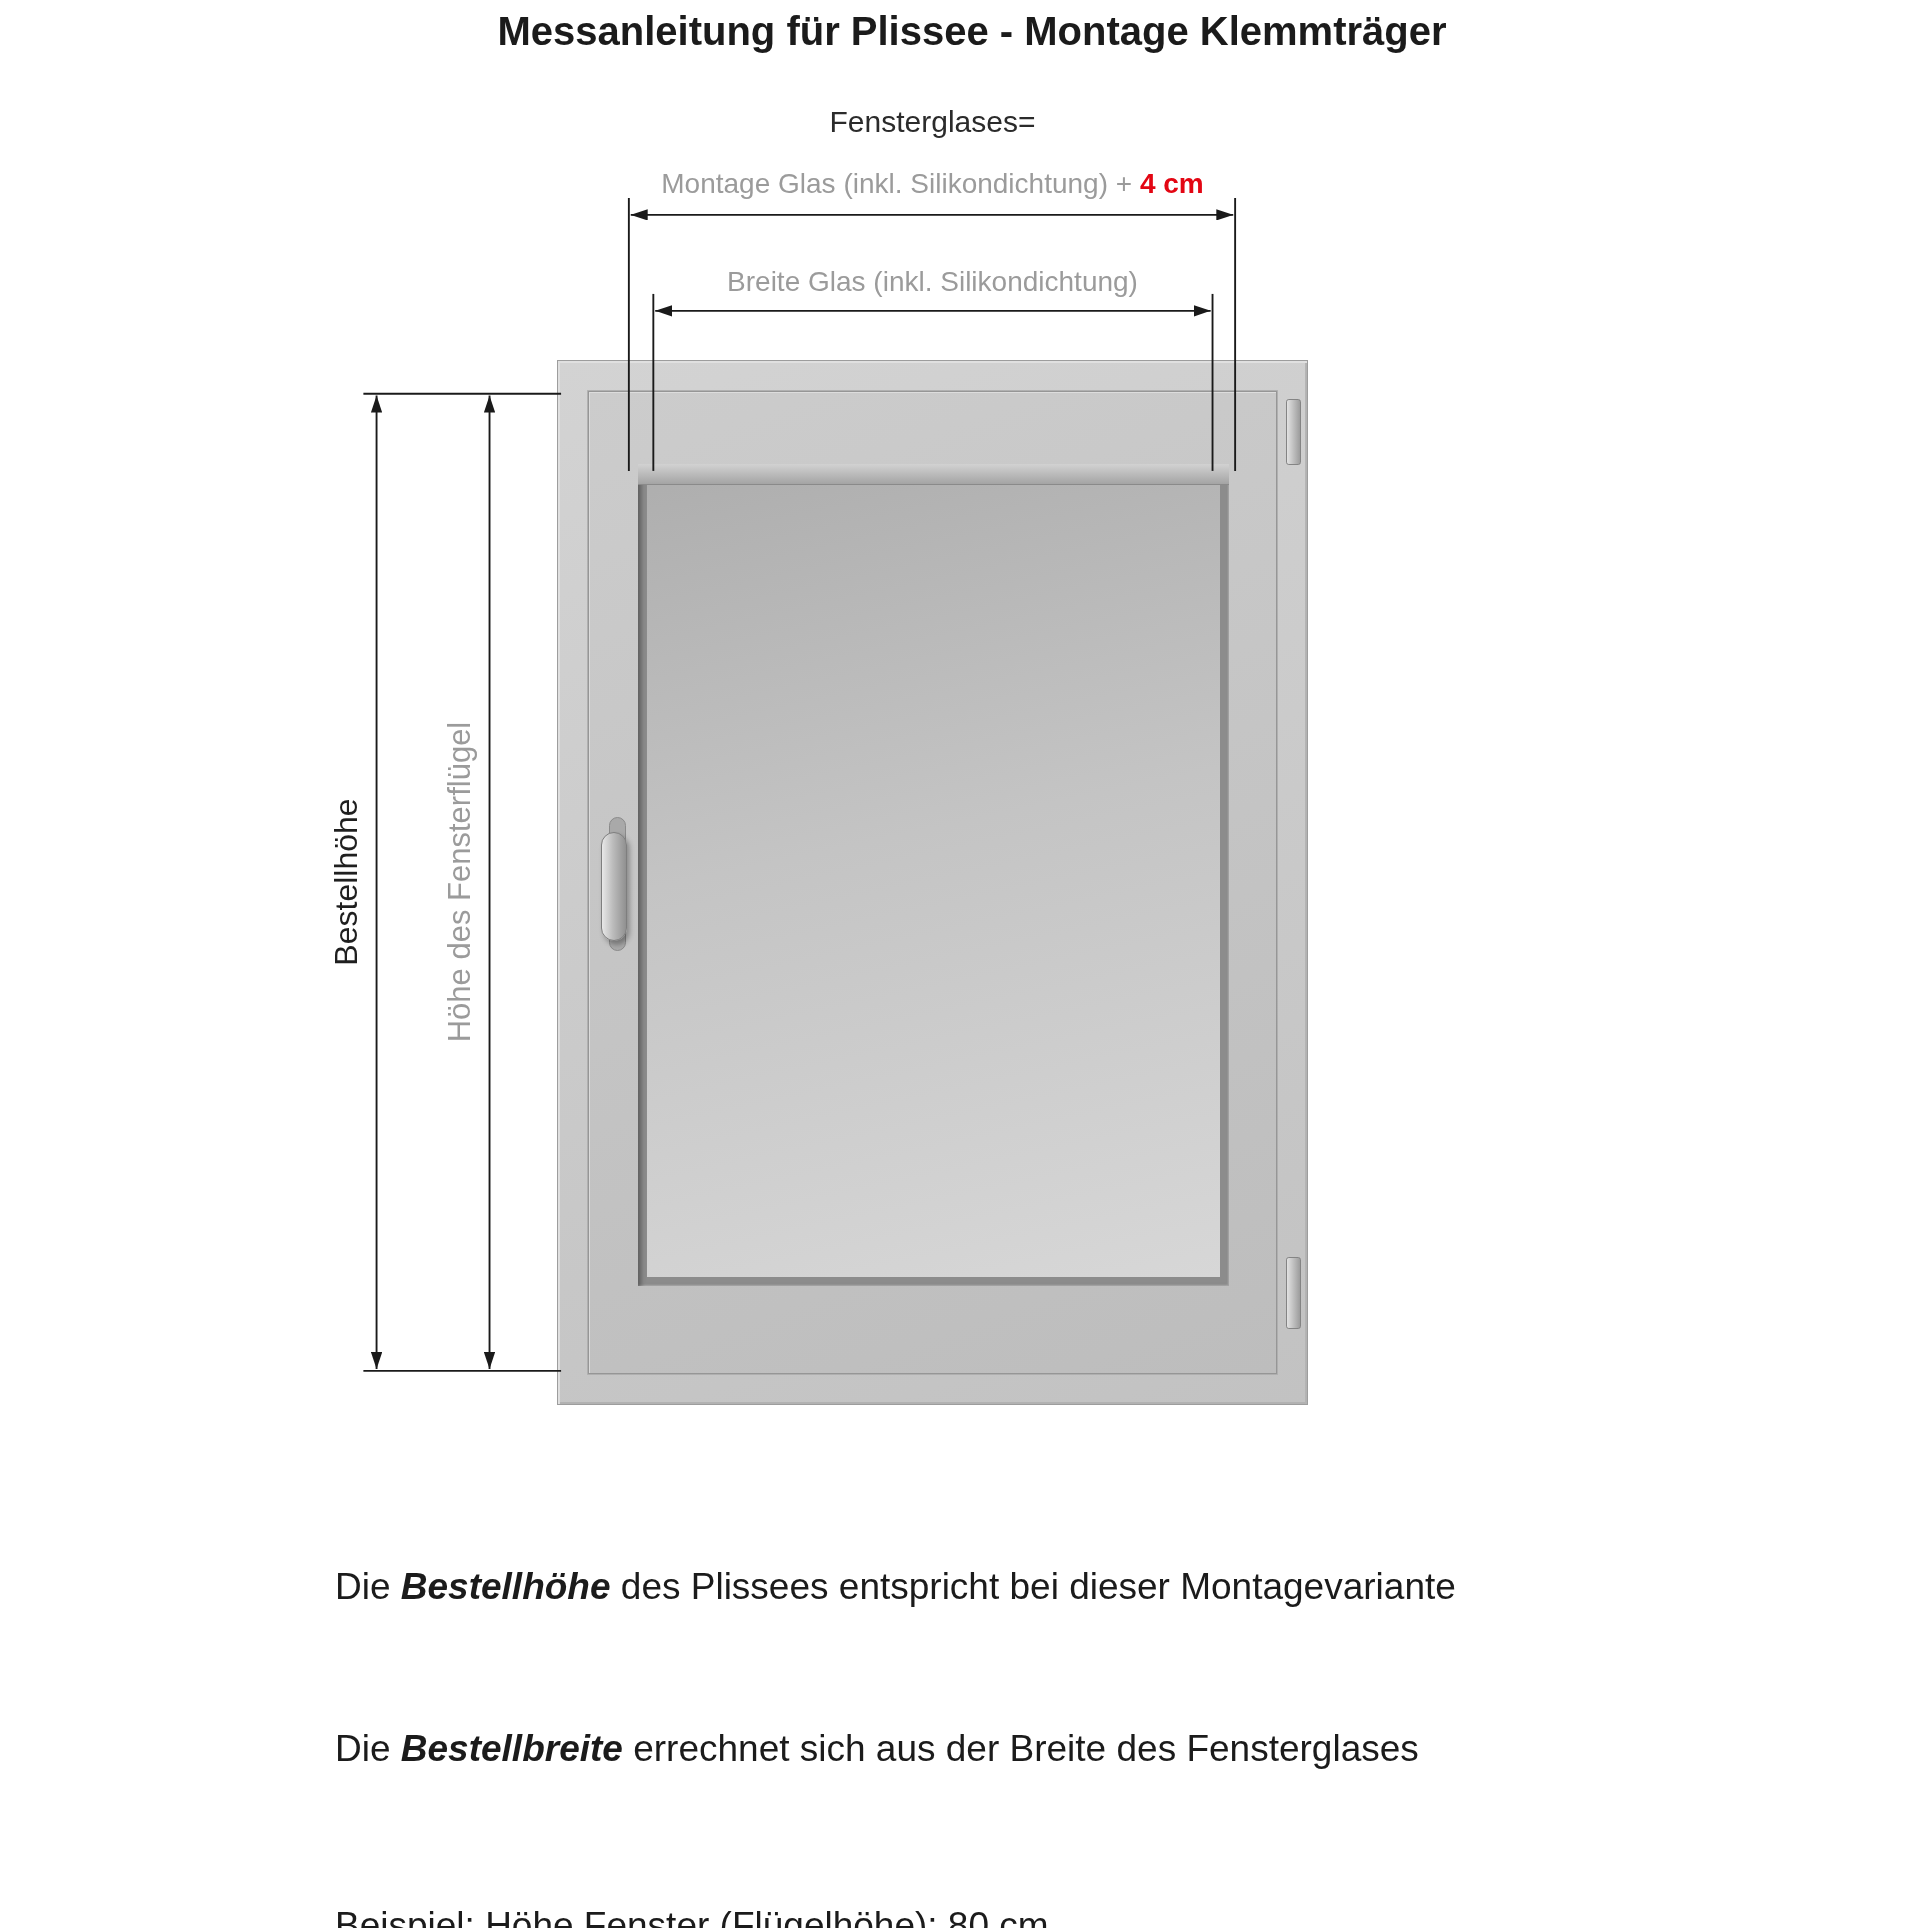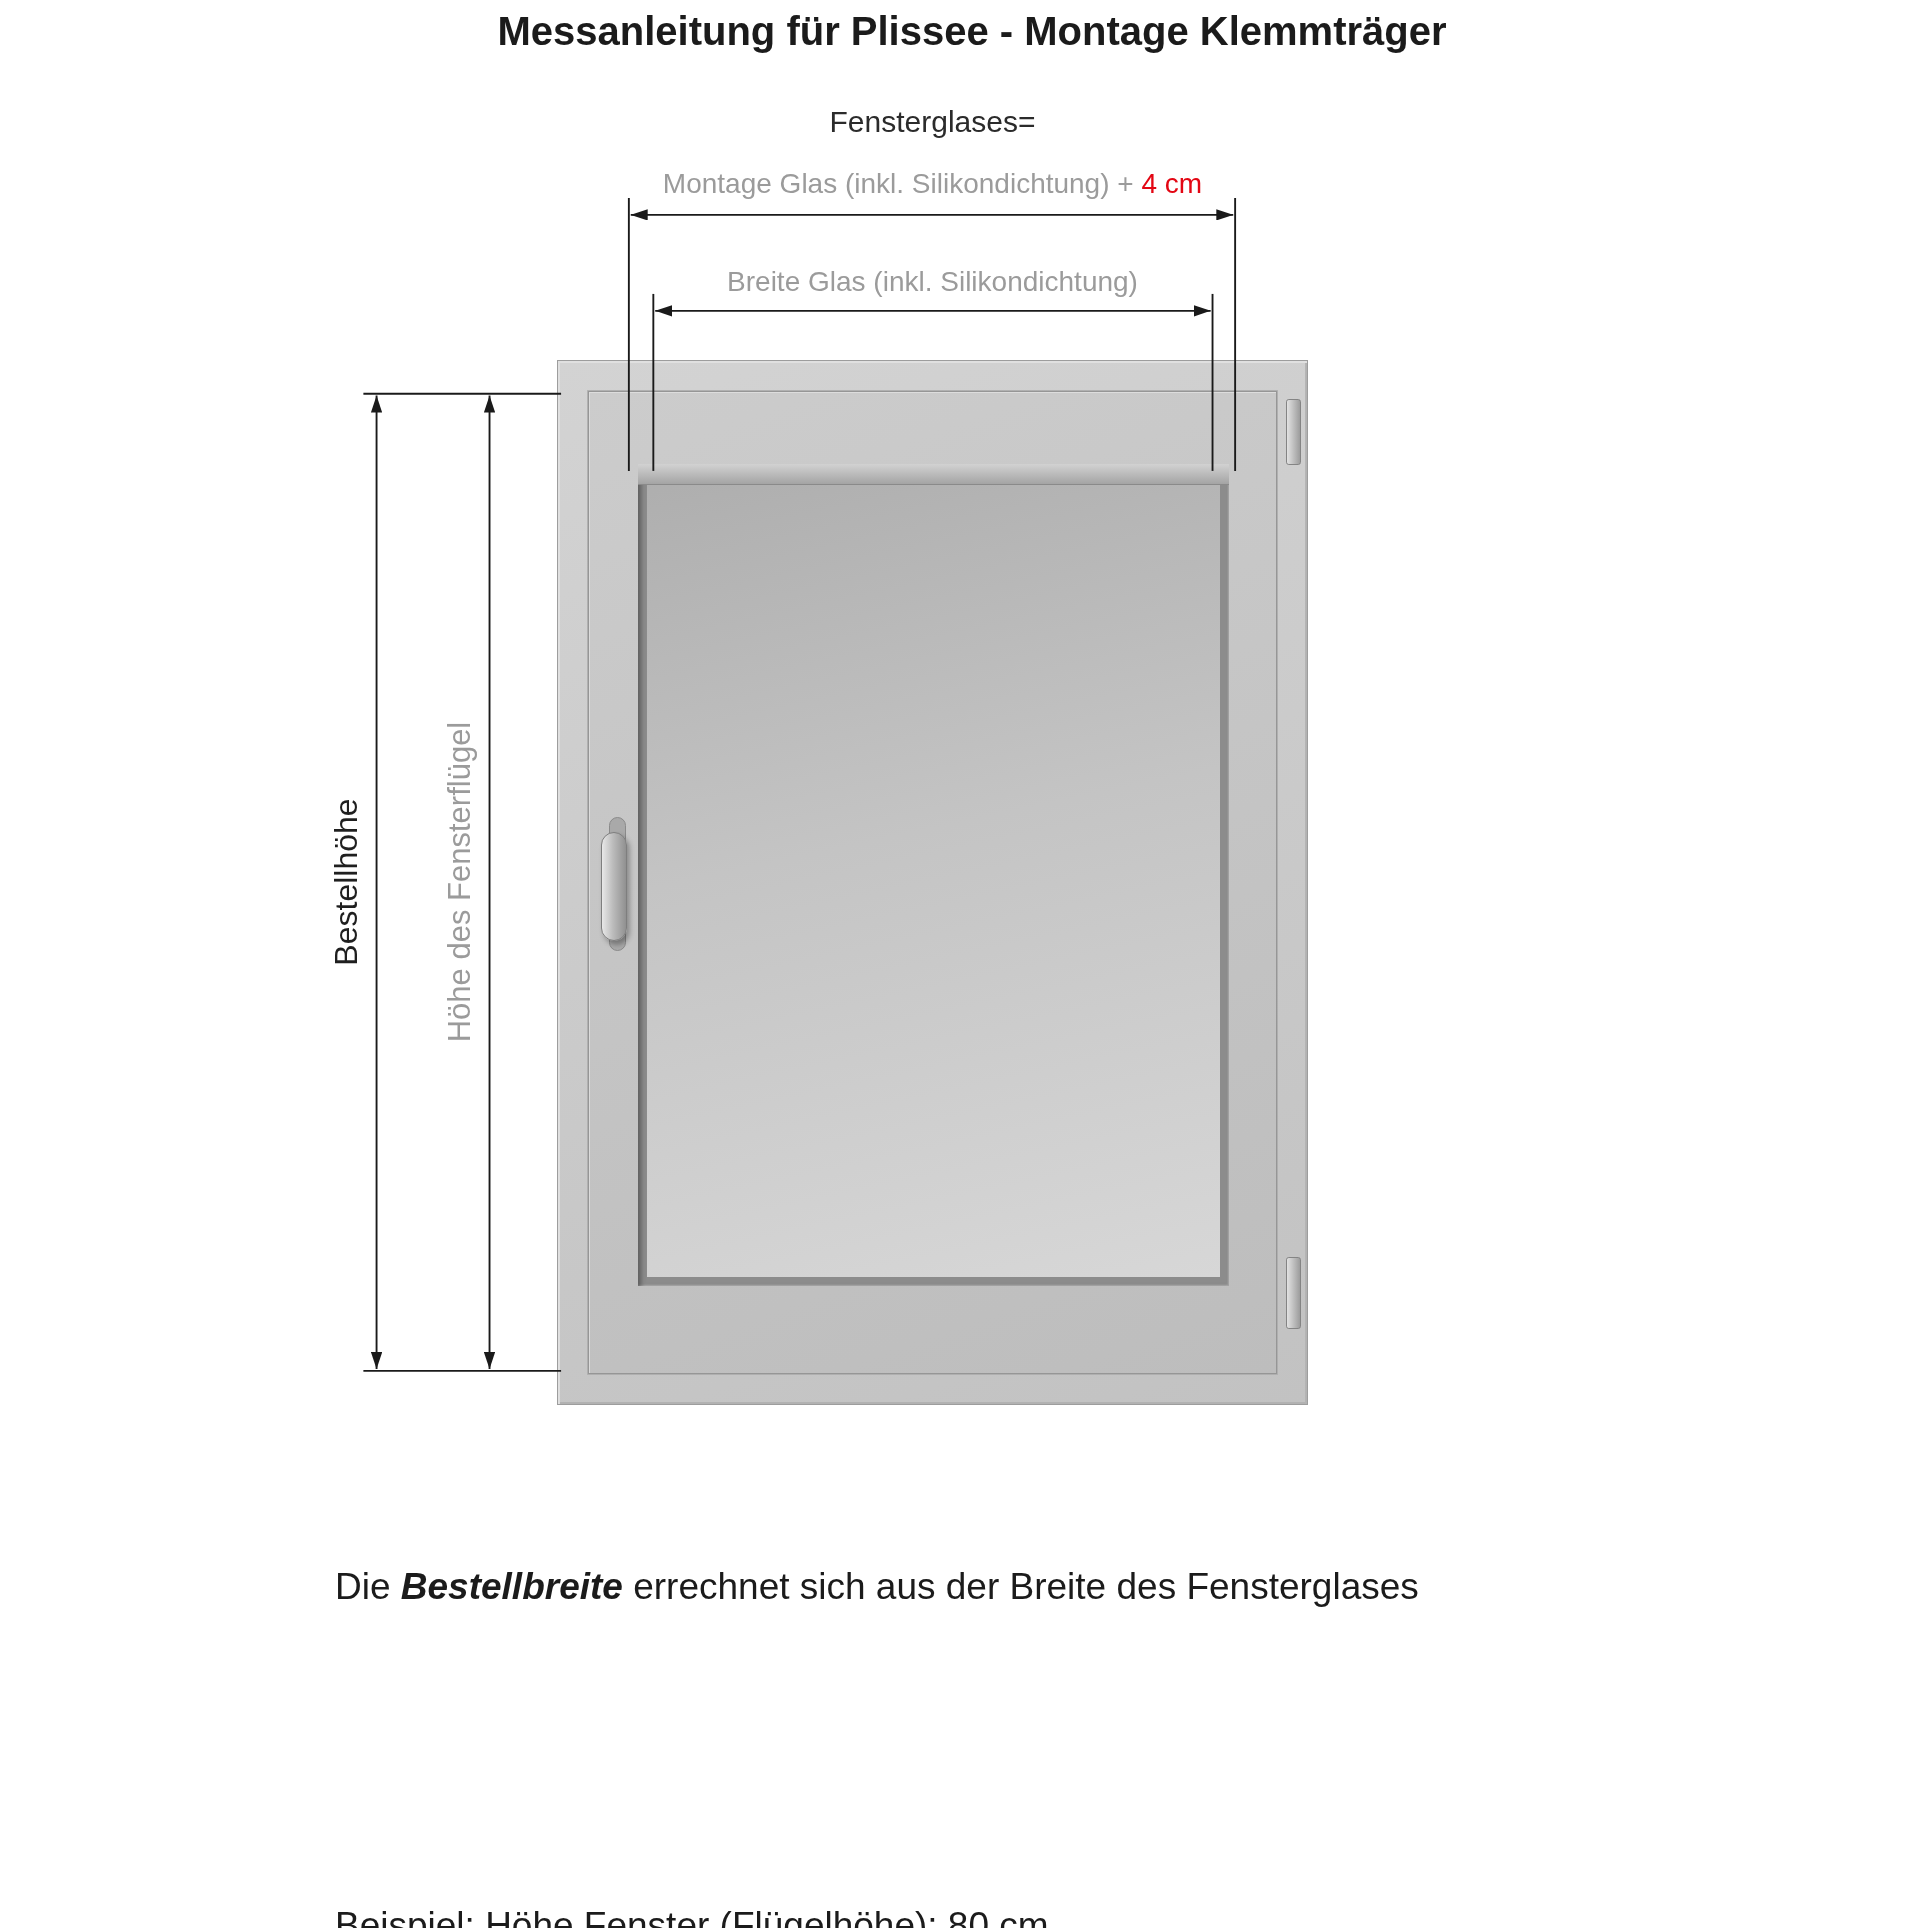--- a/index.html
+++ b/index.html
@@ -14,21 +14,21 @@
   .title {
     position:absolute; top:9.4px; left:0; width:100%;
     text-align:center; font-size:40px; font-weight:600; color:#1b1b1b;margin-left:8px;
   }
 
   
   .top-labels { position:absolute; left:603px; top:0; width:659px; }
   .top-labels > div { position:absolute; left:0; width:100%; text-align:center; white-space:pre-wrap; }
   .order-width-label { top:105px; font-size:30px; color:#2b2b2b; }
   .width-formula     { top:168px; font-size:28px; color:var(--gray-text,#9b9b9b); }
-  .width-formula .red { color:var(--red,#e30613); }
+  .width-formula .red { color:var(--red,#e30613);font-weight:bold; }
   .glass-width-label { top:266px; font-size:28px; color:var(--gray-text,#9b9b9b); }
 
   
   .order-height-label {
     position:absolute; left:205px; top:863px; width:282px; height:38px;
     text-align:center; font-size:32px; color:#1f1f1f;
     transform:rotate(-90deg); line-height:38px;
   }
   .sash-height-label {
     position:absolute; left:210px; top:863px; width:499px; height:38px;
@@ -145,20 +145,21 @@
     <g>
       <line x1="386" y1="418" x2="596" y2="418"></line>
       <line x1="386" y1="1456" x2="596" y2="1456"></line>
     </g>
     <line x1="400" y1="420" x2="400" y2="1454" marker-start="url(#ah)" marker-end="url(#ah)"></line>
     <line x1="520" y1="420" x2="520" y2="1454" marker-start="url(#ah)" marker-end="url(#ah)"></line>
   </g>
 </svg>
 
 <div class="body-text">
+  <div><span>Die </span><span class="emph">Bestellhöhe</span><span> des Plissees entspricht bei dieser Montagevariante</span></div>
   <div><span>Die </span><span class="emph">Bestellbreite</span><span> errechnet sich aus der Breite des Fensterglases</span></div>
   
   
   
 </div>
 
 <div class="example">
   <div>Beispiel: Höhe Fenster (Flügelhöhe): 80 cm</div>
   
   

